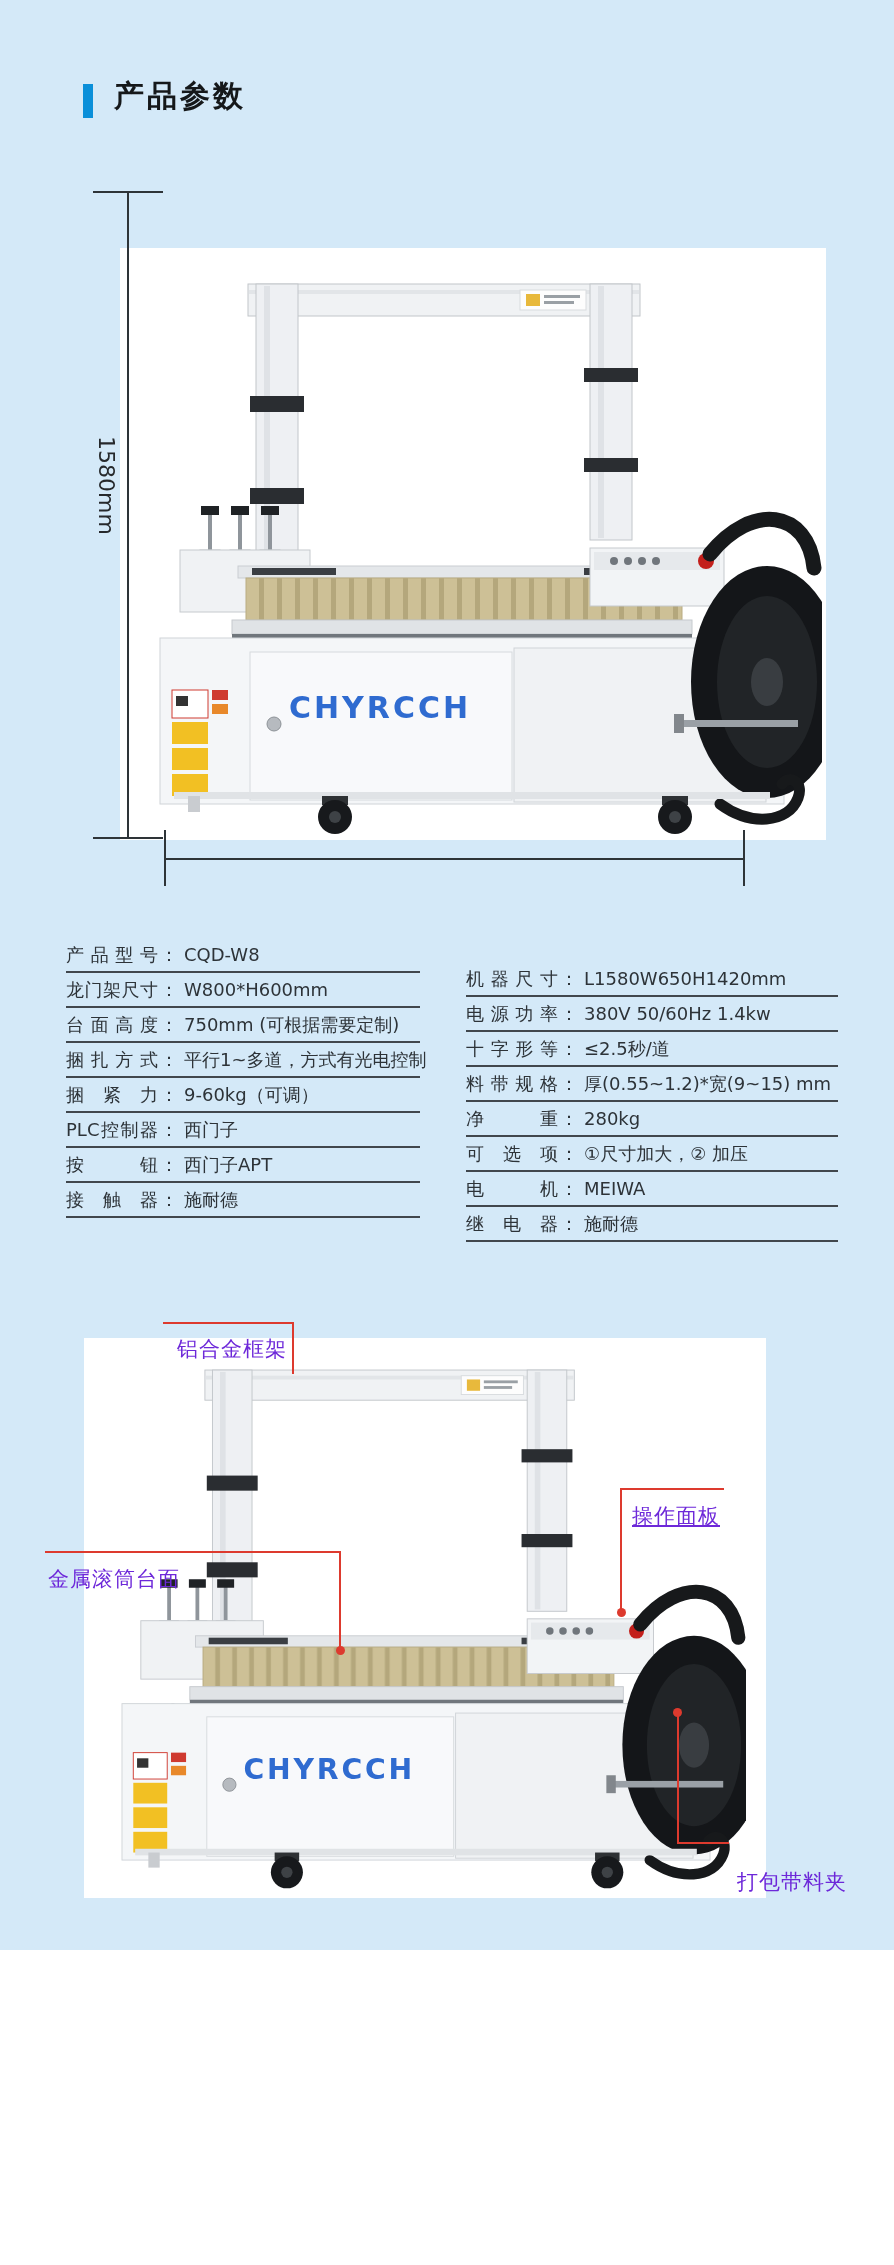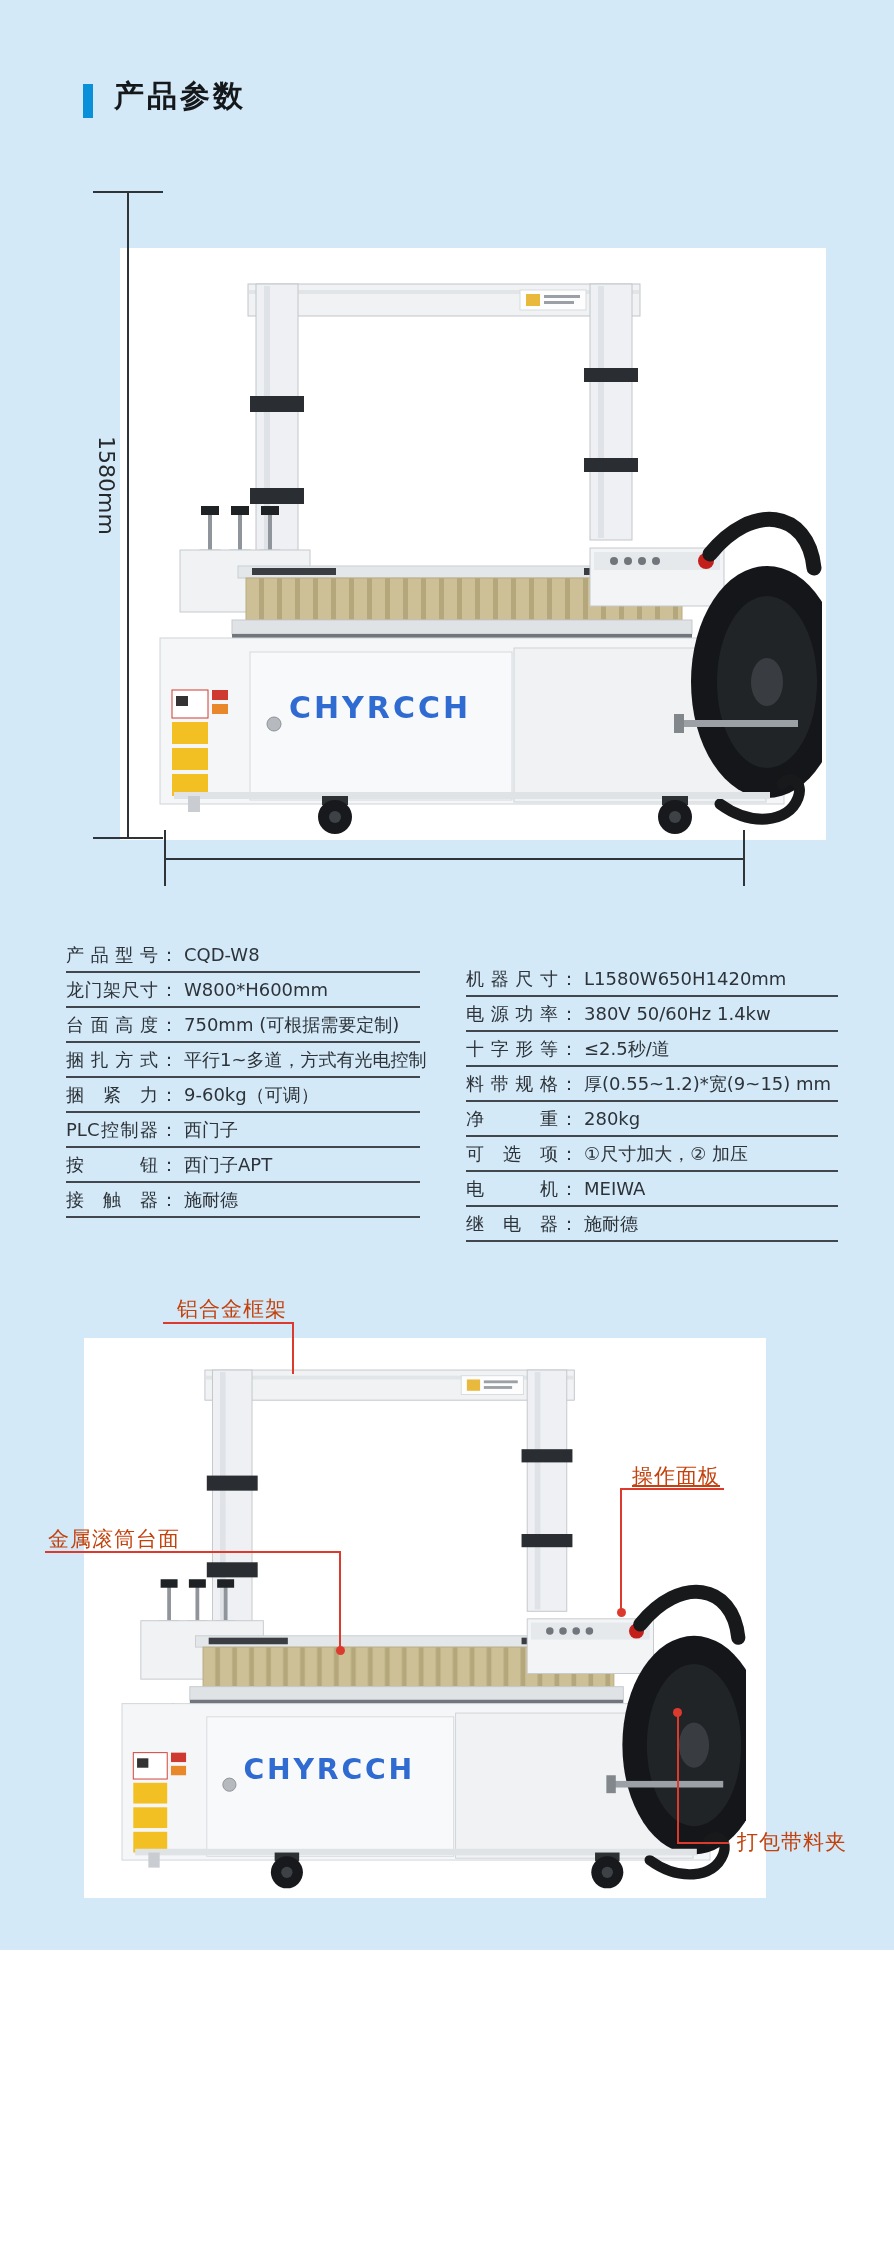--- a/index.html
+++ b/index.html
@@ -37,21 +37,21 @@
   .spec-col-right{left:466px;width:372px;margin-top:24px;}
   .spec-row{height:33px;display:flex;align-items:center;border-bottom:2px solid #41474d;
             font-size:18px;color:#2d3338;}
   .spec-row .lbl{width:92px;flex:none;text-align:justify;text-align-last:justify;white-space:nowrap;}
   .spec-row .sep{margin:0 6px 0 2px;flex:none;}
   .spec-row .val{white-space:nowrap;}
 
   
   .red{background:#dd3a2e;}
   .red-dot{width:9px;height:9px;border-radius:50%;background:#dd3a2e;}
-  .callout-label{font-size:21px;color:#c2410c;letter-spacing:1px;}
+  .callout-label{font-size:21px;color:#6d28d9;letter-spacing:1px;margin-top:40px;}
 
   
   .note-line{font-size:22px;color:#26292c;letter-spacing:1px;}
 
   
   .pattern-icon{position:absolute;top:2115px;width:108px;height:88px;display:grid;}
   .pattern-icon .cell{background:#1090d3;}
   .icon-1{left:106px;grid-template-rows:28px 20px 28px;row-gap:6px;grid-template-columns:1fr;}
   .icon-2{left:242px;grid-template-rows:26px 26px 24px;grid-template-columns:22px 54px 22px;gap:6px 5px;}
   .icon-3{left:377px;grid-template-rows:40px 42px;grid-template-columns:51px 51px;gap:6px;}

